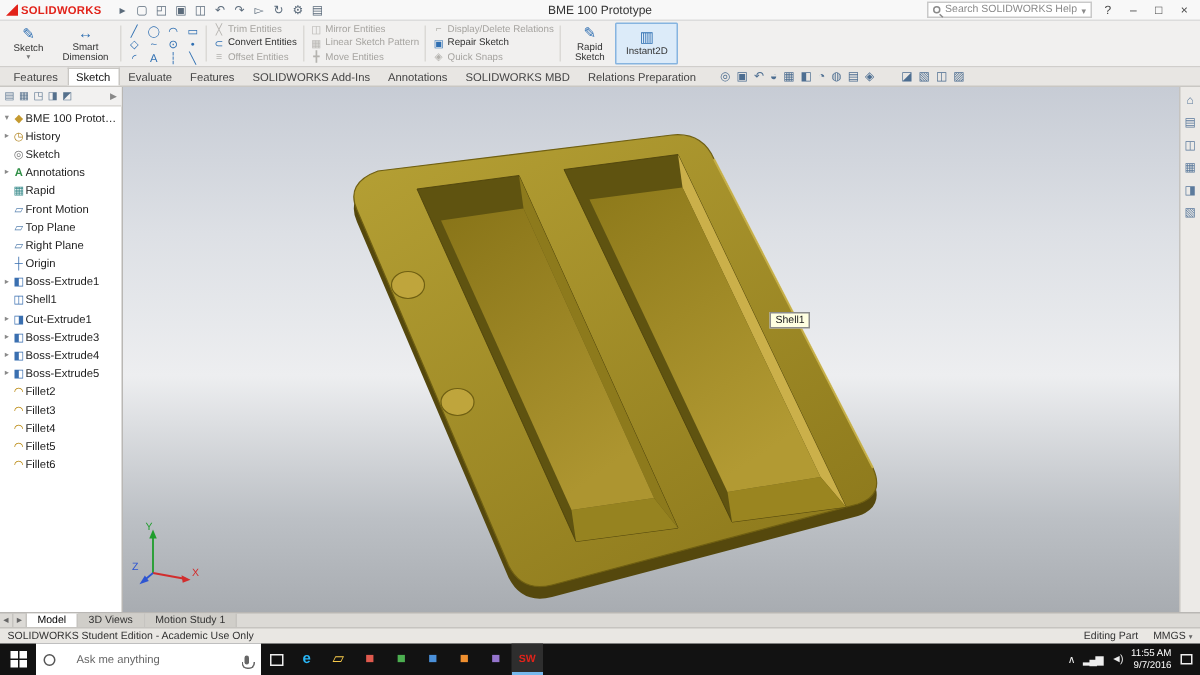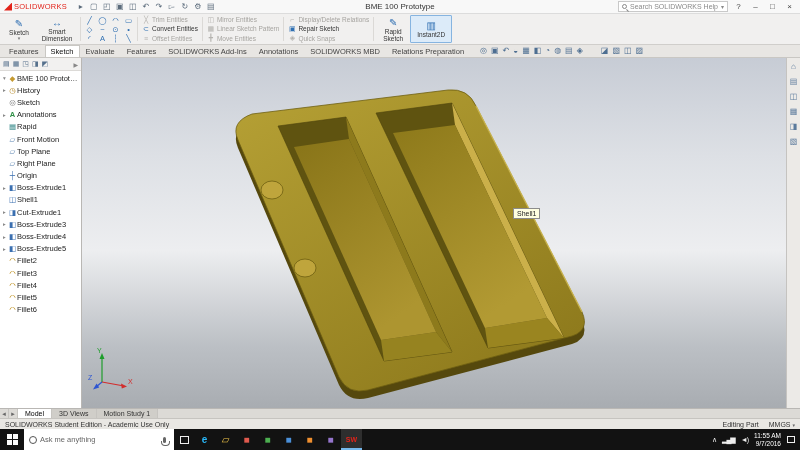--- a/index.html
+++ b/index.html
@@ -3,21 +3,21 @@
 <meta charset="utf-8">
 <style>
   *{margin:0;padding:0;box-sizing:border-box}
   html,body{background:#333}
   body{font-family:"Liberation Sans",sans-serif}
   #app{position:relative;width:800px;height:450px;background:#f0f0f0;overflow:hidden;font-size:8px;color:#333}
 
   
   .titlebar{position:absolute;left:0;top:0;right:0;height:14px;background:#f8f8f8;border-bottom:1px solid #dcdcdc;display:flex;align-items:center;padding:0 4px;z-index:5}
   .logo-mark{width:8px;height:8px;background:#e2231a;clip-path:polygon(0 100%,100% 0,100% 100%);margin-right:2px;flex:none}
-  .logo-text{color:#e2231a;font-weight:normal;font-size:7.5px;letter-spacing:.2px;flex:none}
+  .logo-text{color:#e2231a;font-weight:bold;font-size:7.5px;letter-spacing:.2px;flex:none}
   .qa{display:flex;margin-left:8px;gap:1px;flex:none}
   .qa span{width:12px;text-align:center;color:#5b6b7b;font-size:8px;line-height:12px}
   .tb-title{position:absolute;left:200px;right:200px;text-align:center;font-size:8px;color:#333;pointer-events:none}
   .tb-right{margin-left:auto;display:flex;align-items:center;gap:4px}
   .search-box{display:flex;align-items:center;gap:3px;border:1px solid #c9c9c9;background:#fff;height:11px;padding:0 3px;color:#8a8a8a;font-size:7px}
   .mag{width:5px;height:5px;border:1px solid #8a8a8a;border-radius:50%;position:relative;flex:none}
   .mag::after{content:"";position:absolute;width:3px;height:1px;background:#8a8a8a;transform:rotate(45deg);left:3px;top:5px}
   .sb-caret{color:#8a8a8a;font-size:6px}
   .win-btn{width:13px;text-align:center;color:#444;font-size:8px;line-height:13px}
 
@@ -86,21 +86,21 @@
   
   .statusbar{position:absolute;left:0;top:418px;right:0;height:11px;background:#e9e7e3;border-top:1px solid #c6c4c0;display:flex;align-items:center;padding:0 5px;font-size:7px;color:#333}
   .sb-right{margin-left:auto;display:flex;gap:10px;align-items:center}
   .units .u-caret{font-size:5px;color:#666}
 
   
   .taskbar{position:absolute;left:0;top:429px;right:0;height:21px;background:#121212;display:flex;align-items:center;color:#fff}
   .start{width:24px;height:100%;display:flex;align-items:center;justify-content:center;flex:none}
   .win-logo{display:grid;grid-template-columns:5px 5px;grid-template-rows:5px 5px;gap:1px}
   .win-logo i{background:#fdfdfd;display:block}
-  .cortana{width:150px;height:100%;background:#fff;display:flex;align-items:center;gap:3px;padding:0 5px;flex:none}
+  .cortana{width:150px;height:100%;background:#fff;display:flex;align-items:center;gap:14px;padding:0 5px;flex:none}
   .cortana-ring{width:8px;height:8px;border:1.5px solid #555;border-radius:50%;flex:none}
   .cortana-text{color:#666;font-size:7.5px;flex:1}
   .mic{width:3px;height:6px;background:#666;border-radius:2px;position:relative;margin-right:3px;flex:none}
   .mic::after{content:"";position:absolute;left:-2px;top:4px;width:7px;height:4px;border:1px solid #666;border-top:none;border-radius:0 0 4px 4px}
   .taskview{width:20px;height:100%;display:flex;align-items:center;justify-content:center;flex:none}
   .tv-rect{width:9px;height:8px;border:1px solid #eee}
   .tb-app{width:21px;height:100%;display:flex;align-items:center;justify-content:center;font-size:10px}
   .tb-app span{line-height:10px}
   .tb-app.active{background:#2e2e2e;box-shadow:inset 0 -2px 0 #76b9ed}
   .ic-edge span{color:#29b6f6;font-weight:bold}

